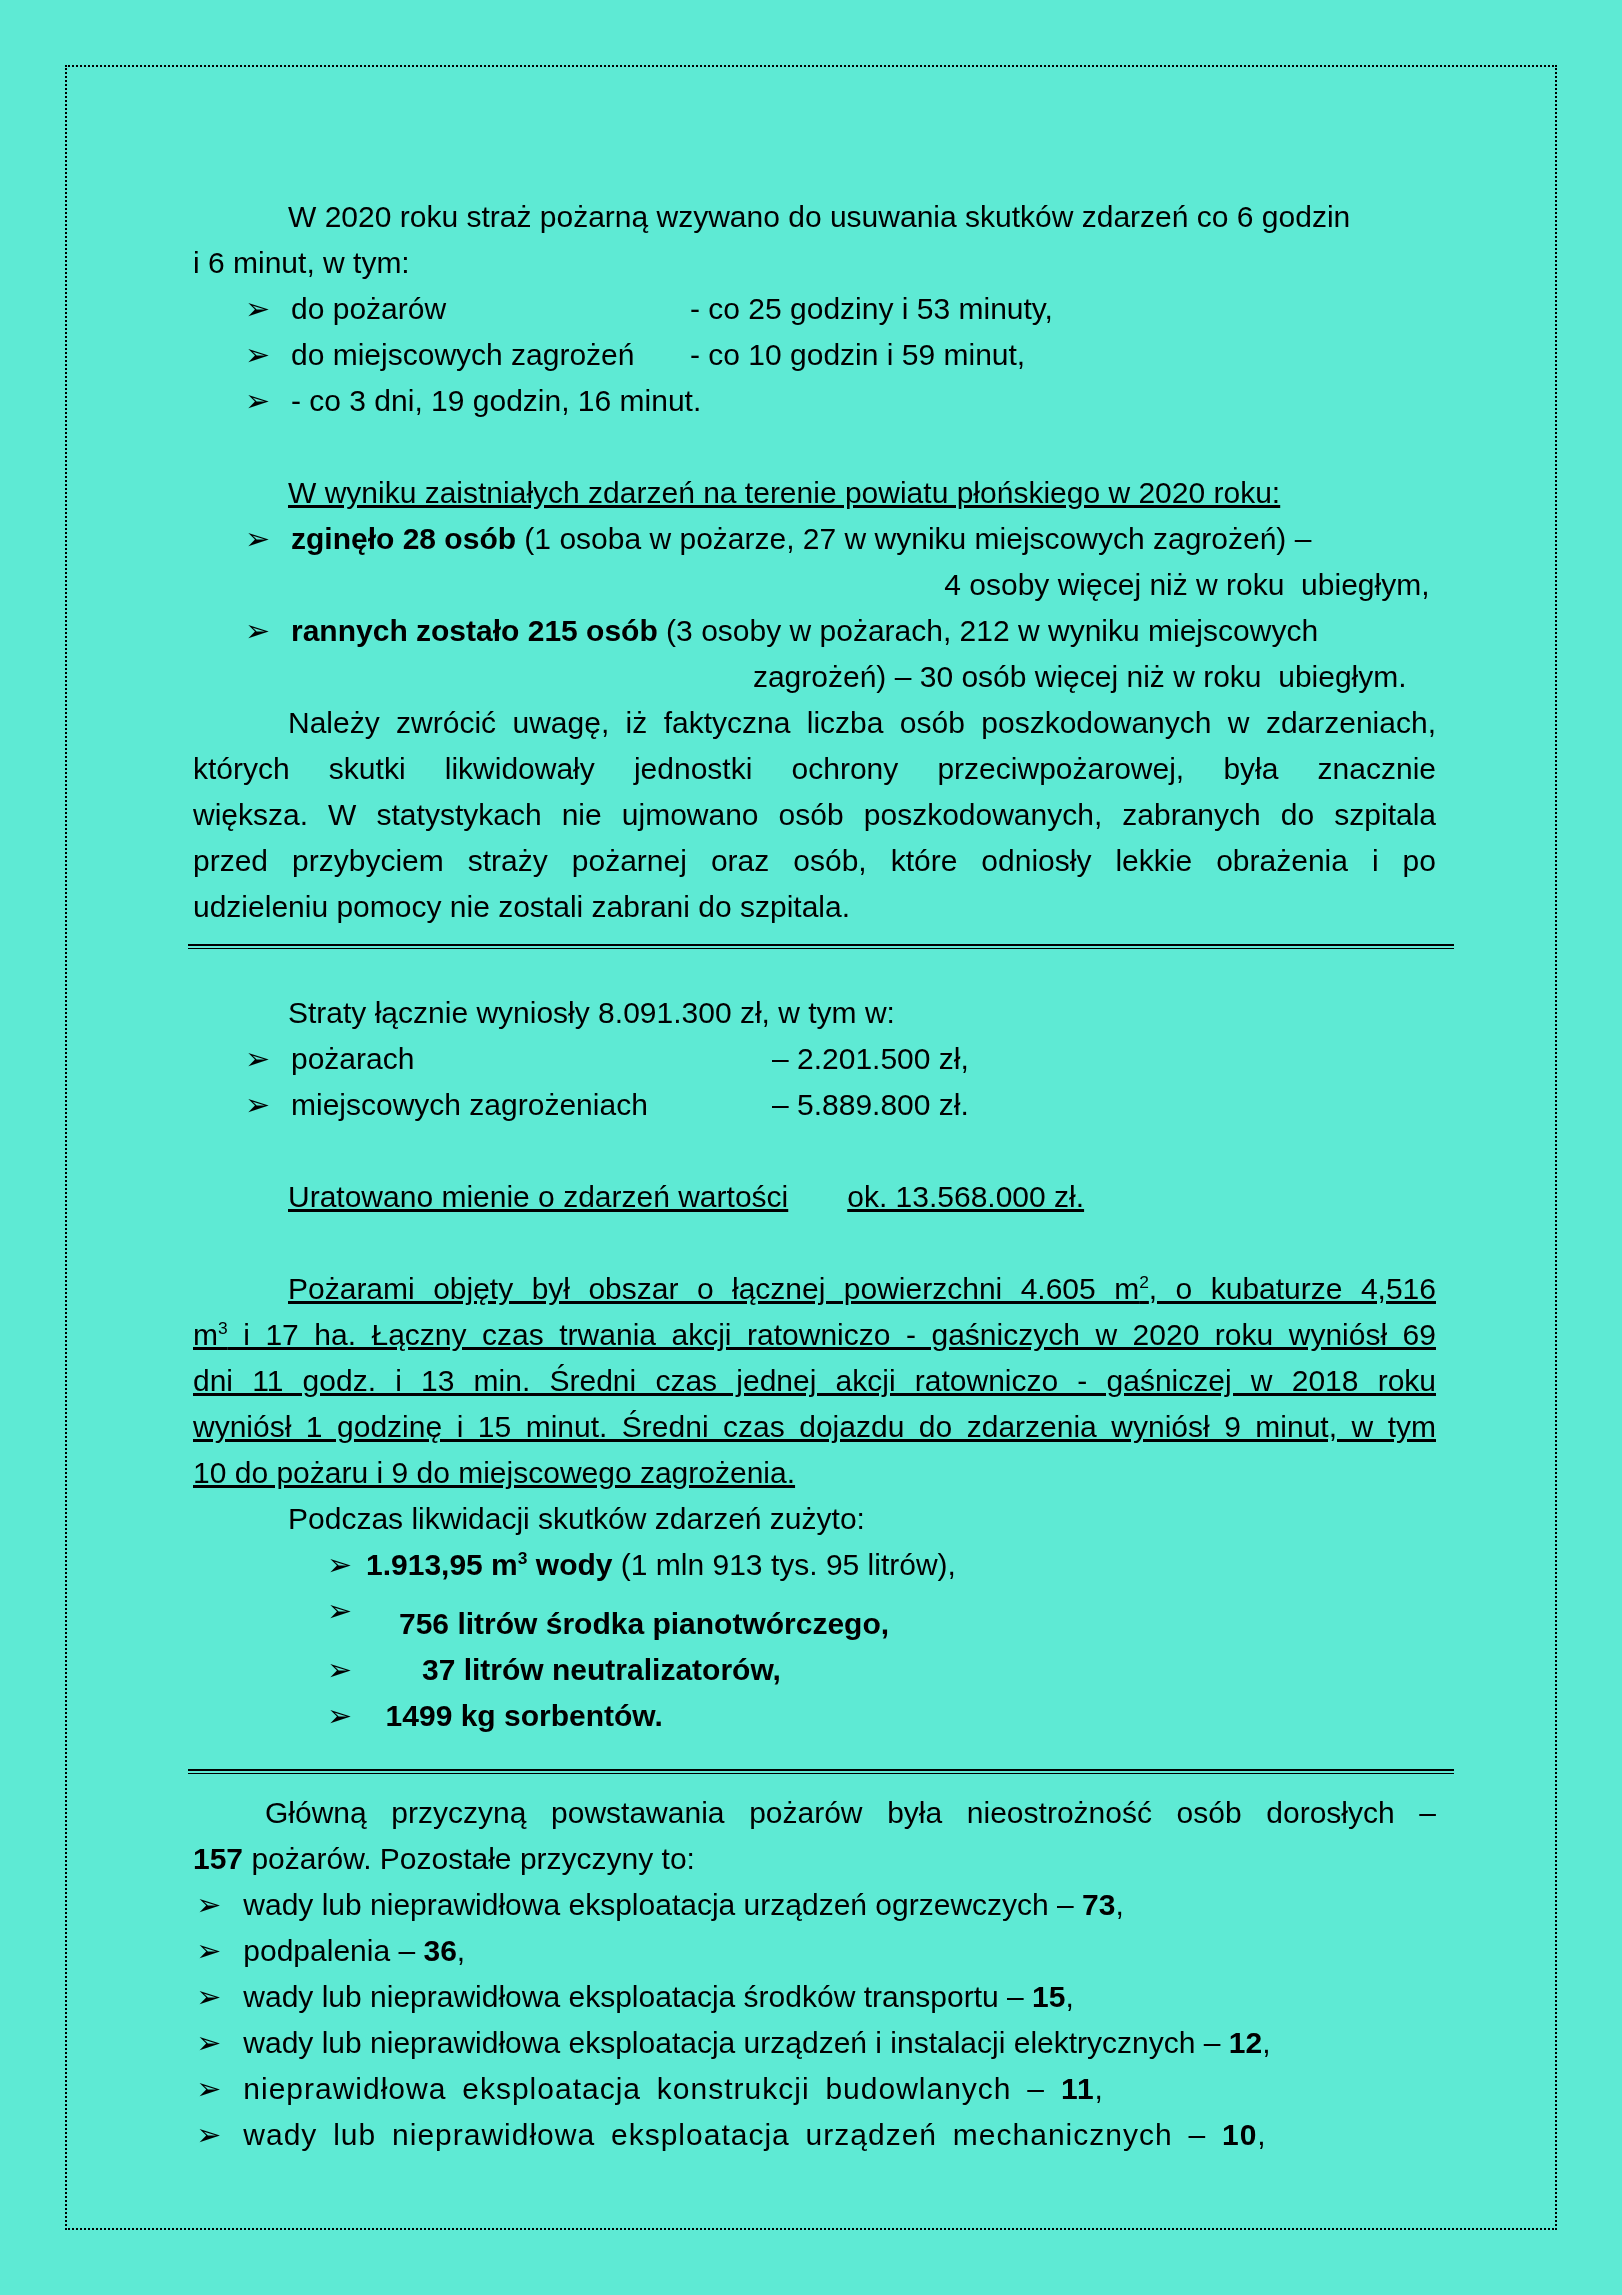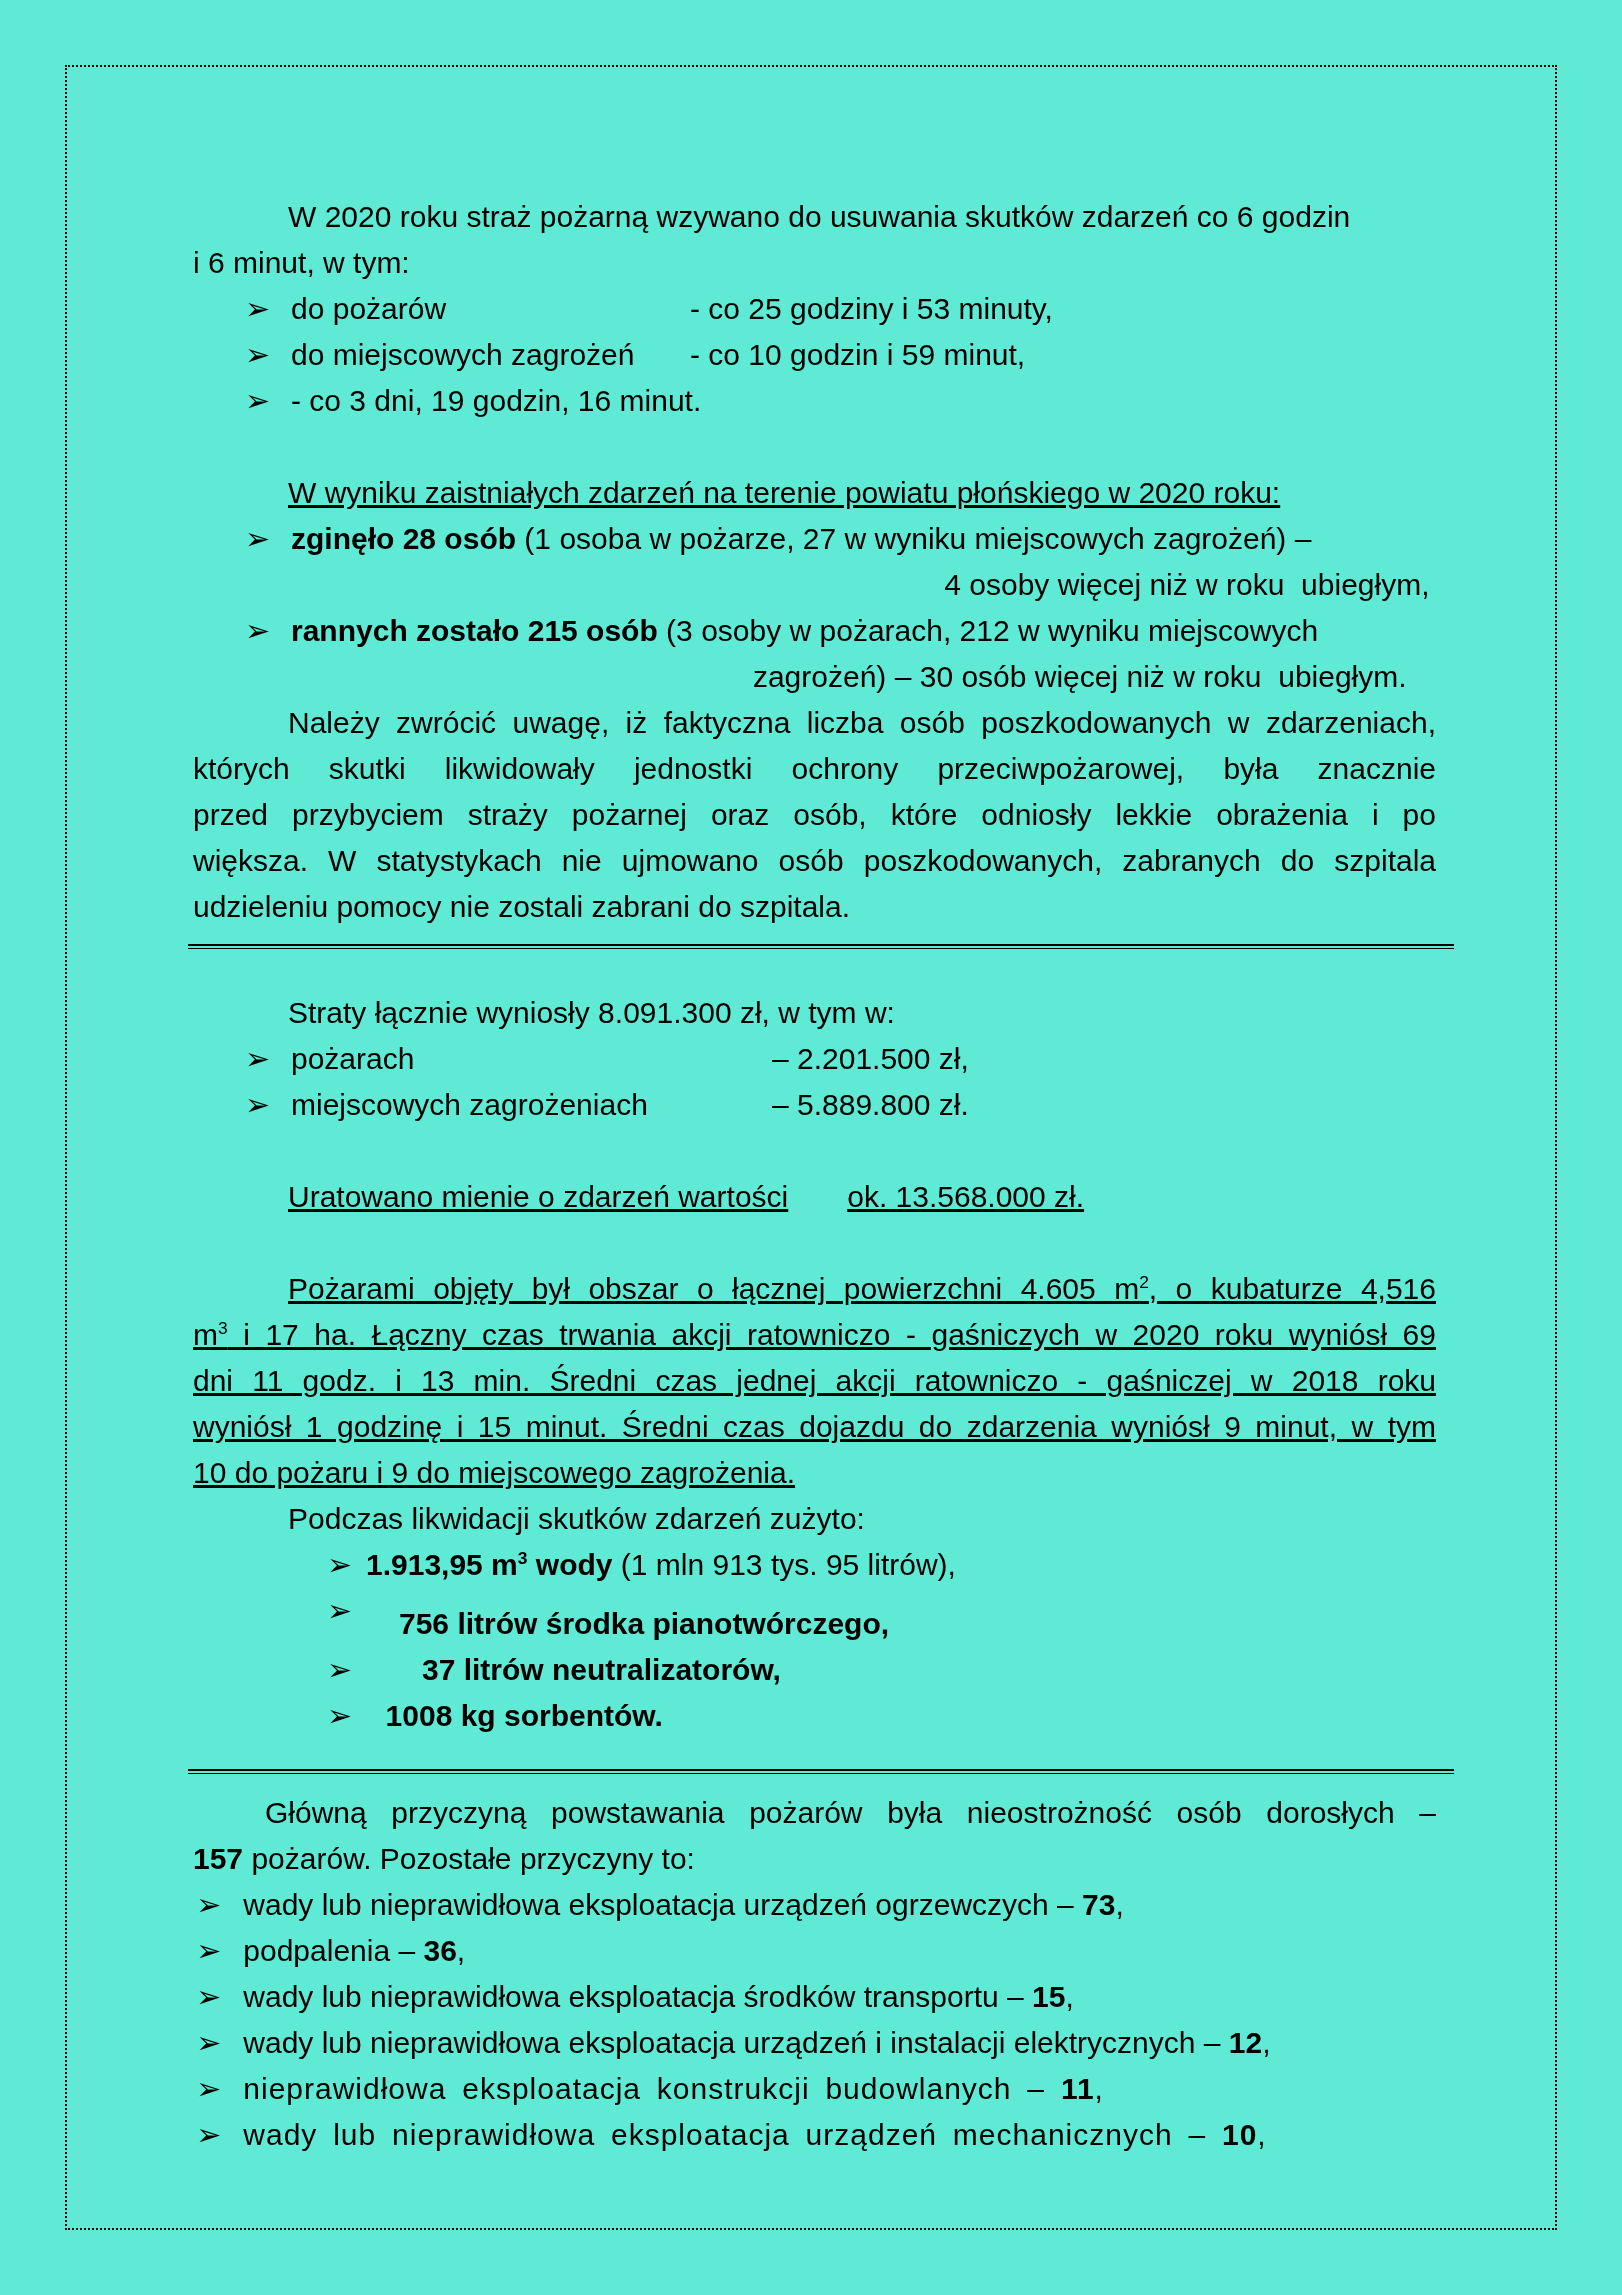--- a/index.html
+++ b/index.html
@@ -105,22 +105,22 @@
         <div class="cont">
           <div class="line"><b>rannych zostało 215 osób</b> (3 osoby w pożarach, 212 w wyniku miejscowych</div>
           <div class="line alignr pr45">zagrożeń) – 30 osób więcej niż w roku  ubiegłym.</div>
         </div>
       </div>
     </div>
 
     <div>
       <div class="jline indent">Należy zwrócić uwagę, iż faktyczna liczba osób poszkodowanych w zdarzeniach,</div>
       <div class="jline">których skutki likwidowały jednostki ochrony przeciwpożarowej, była znacznie</div>
+      <div class="jline">większa. W statystykach nie ujmowano osób poszkodowanych, zabranych do szpitala</div>
       <div class="jline">przed przybyciem straży pożarnej oraz osób, które odniosły lekkie obrażenia i po</div>
-      <div class="jline">większa. W statystykach nie ujmowano osób poszkodowanych, zabranych do szpitala</div>
       <div class="line">udzieleniu pomocy nie zostali zabrani do szpitala.</div>
     </div>
 
     <div class="hr hr1"></div>
 
     <div class="line indent">Straty łącznie wyniosły 8.091.300 zł, w tym w:</div>
 
     <div>
       <div class="li pad80">
         <span class="bullet">➢</span>
@@ -156,21 +156,21 @@
       <div class="li pad205">
         <span class="bullet bullet-sm">➢</span>
         <span class="line lead50"><b>756 litrów środka pianotwórczego,</b></span>
       </div>
       <div class="li pad205">
         <span class="bullet bullet-sm">➢</span>
         <span class="line lead85"><b>37 litrów neutralizatorów,</b></span>
       </div>
       <div class="li pad205">
         <span class="bullet bullet-sm">➢</span>
-        <span class="line lead30"><b>1008 kg sorbentów.</b></span>
+        <span class="line lead30"><b>1499 kg sorbentów.</b></span>
       </div>
     </div>
 
     <div class="hr hr2"></div>
 
     <div>
       <div class="jline indent-sm">Główną przyczyną powstawania pożarów była nieostrożność osób dorosłych –</div>
       <div class="line"><b>157</b> pożarów. Pozostałe przyczyny to:</div>
     </div>
 

